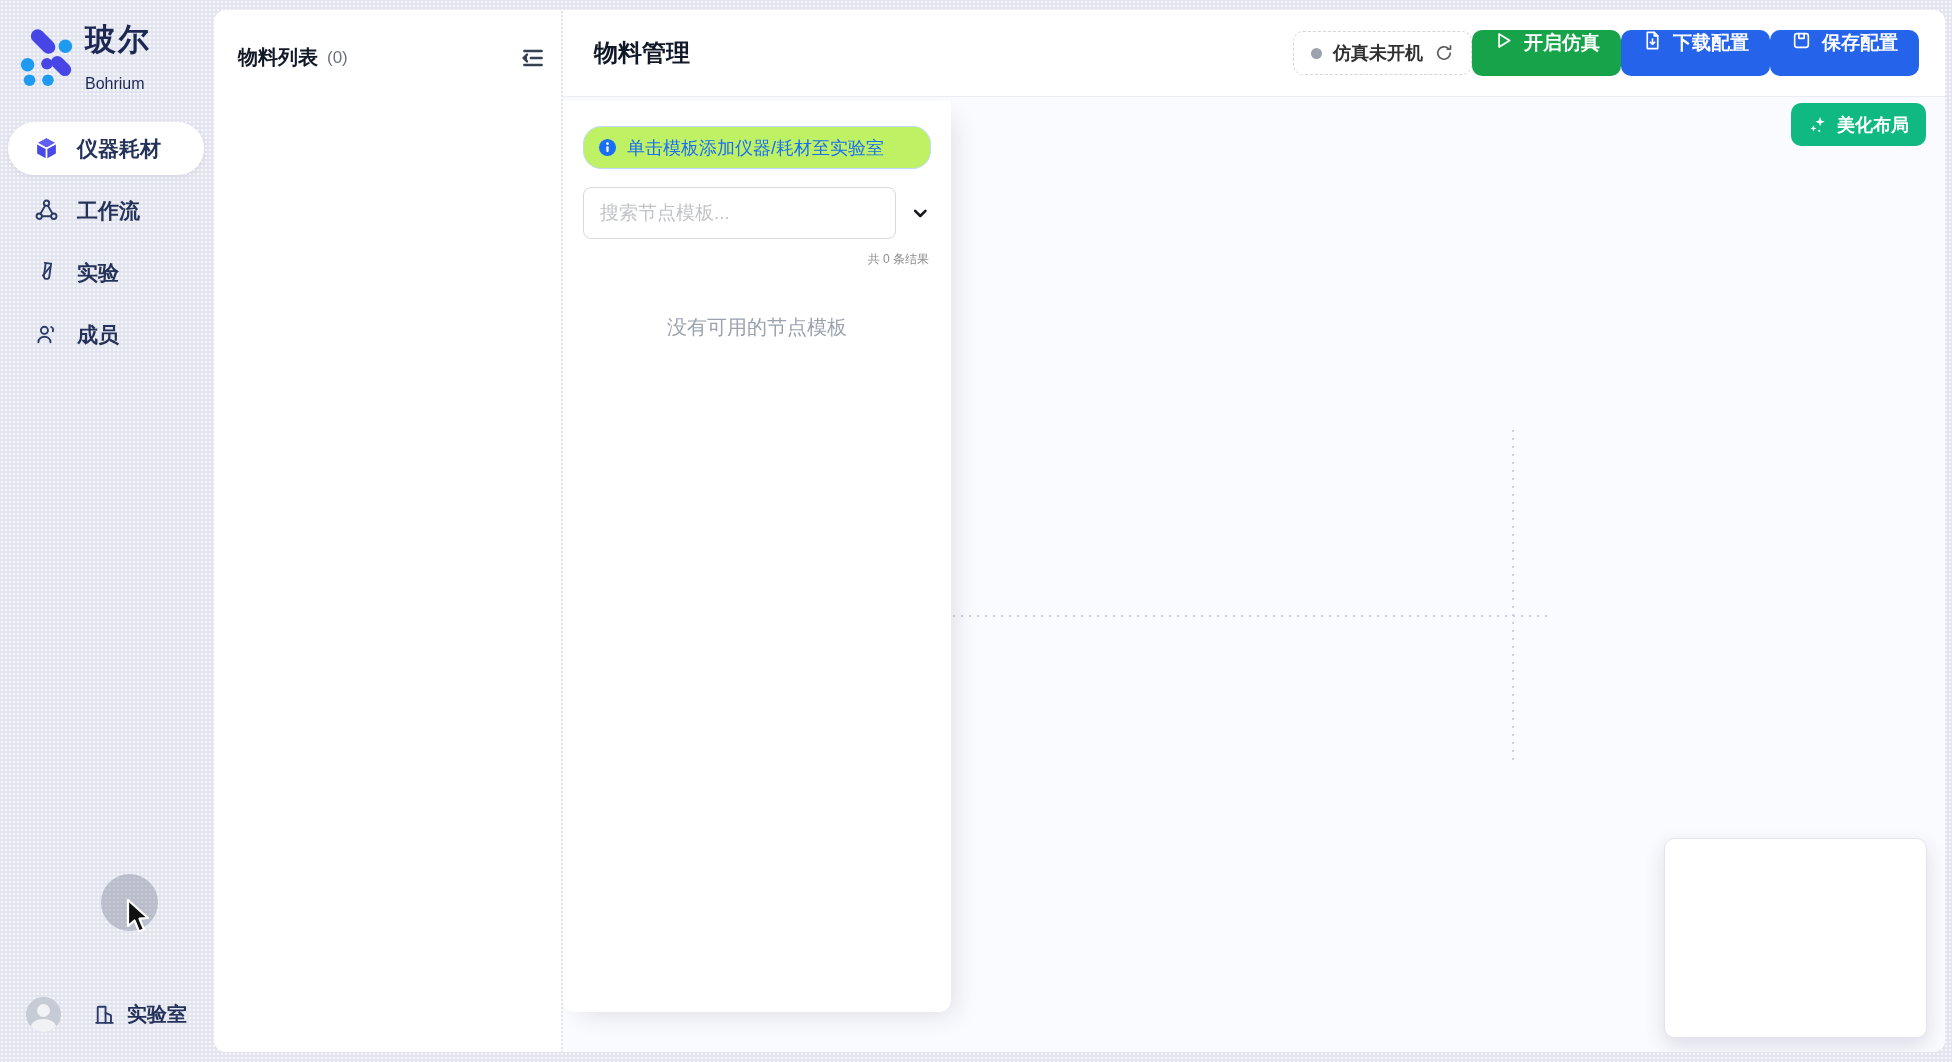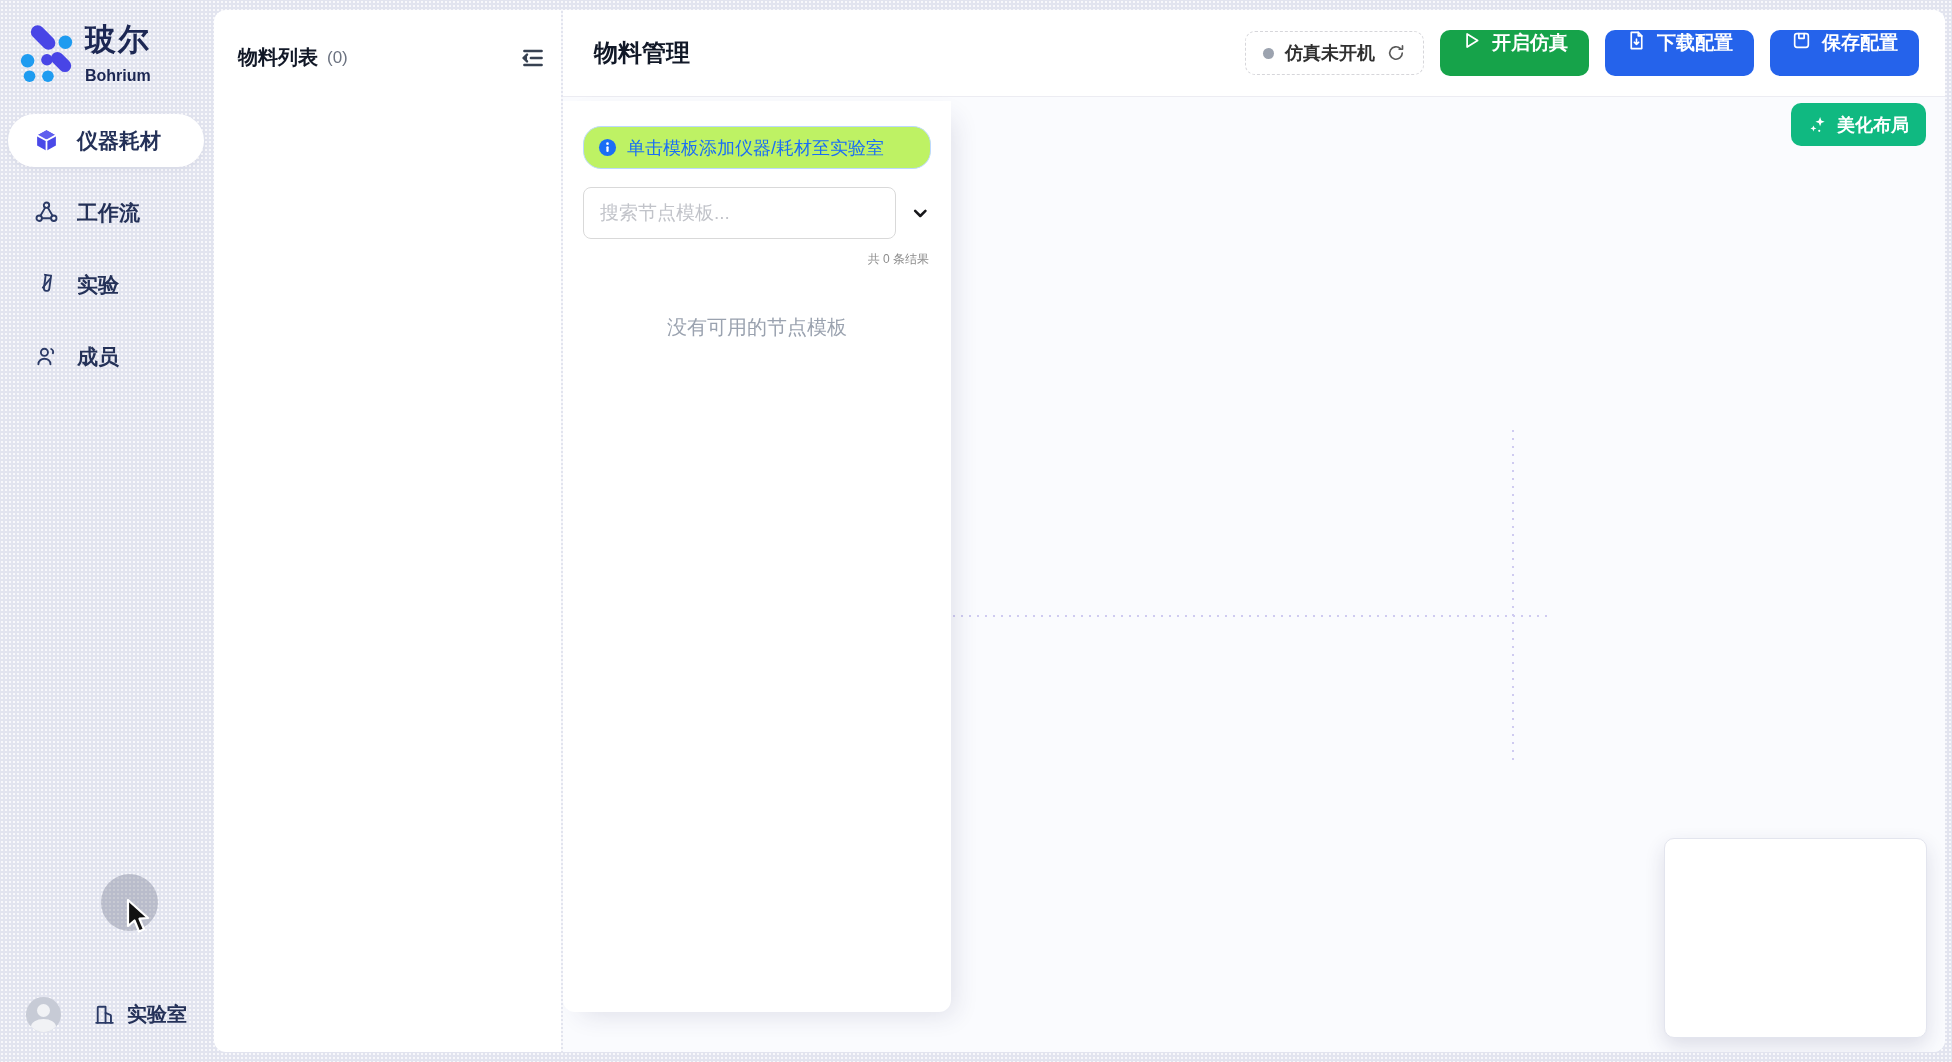--- a/index.html
+++ b/index.html
@@ -13,23 +13,23 @@
     position:relative;
     color:#1e2b4f;
   }
 
   
   .sidebar { width:214px; flex:0 0 214px; position:relative; }
   .logo-row { display:flex; align-items:center; padding:19px 0 0 15px; }
   .logo-mark { width:62px; height:62px; }
   .logo-text { margin-left:8px; }
   .logo-zh { font-size:31px; font-weight:800; color:#1c2753; letter-spacing:2px; }
-  .logo-en { font-size:16px; font-weight:700; color:#1c2753; margin-top:6px; }
-
-  .nav { margin-top:29px; display:flex; flex-direction:column; gap:19px; }
+  .logo-en { font-size:16px; font-weight:400; color:#1c2753; margin-top:14px; }
+
+  .nav { margin-top:29px; display:flex; flex-direction:column; gap:9px; }
   .nav-item {
     height:53px; margin:0 10px 0 8px; display:flex; align-items:center;
     padding-left:26px; border-radius:27px; cursor:pointer;
     font-size:21px; font-weight:600; color:#243158;
   }
   .nav-item.active { background:#ffffff; box-shadow:0 2px 6px rgba(40,45,90,.06); font-weight:700; }
   .nav-icon { width:25px; height:25px; margin-right:18px; flex:0 0 25px; }
 
   .user-row { position:absolute; left:26px; bottom:30px; display:flex; align-items:center; }
   .avatar { width:35px; height:35px; border-radius:50%; background:#c7cbd6; overflow:hidden; position:relative; flex:0 0 35px; }
@@ -51,21 +51,21 @@
     display:flex; flex-direction:column;
   }
   .material-header { display:flex; align-items:center; padding:34px 15px 0 24px; }
   .material-title { font-size:20px; font-weight:700; color:#111827; }
   .material-count { font-size:17px; color:#6b7280; margin-left:9px; }
   .fold-btn { margin-left:auto; width:26px; height:26px; cursor:pointer; }
 
   .main-card { flex:1; background:#fafbfe; border-radius:0 12px 12px 0; display:flex; flex-direction:column; overflow:hidden; }
   .main-header {
     height:87px; flex:0 0 87px; background:#ffffff; border-bottom:1px solid #ececf2;
-    display:flex; align-items:center; padding:0 26px 0 31px; gap:16px;
+    display:flex; align-items:center; padding:0 26px 0 31px; 
   }
   .page-title { font-size:24px; font-weight:700; color:#111827; }
   .header-spacer { margin-left:auto; }
   .status-pill {
     height:44px; display:flex; align-items:center; gap:11px; padding:0 17px;
     border:1.5px dashed #d6d6da; border-radius:10px; background:#fff;
   }
   .status-dot { width:11px; height:11px; border-radius:50%; background:#9ca3af; }
   .status-text { font-size:18px; font-weight:600; color:#303030; white-space:nowrap; }
   .refresh-btn { width:20px; height:20px; cursor:pointer; }

